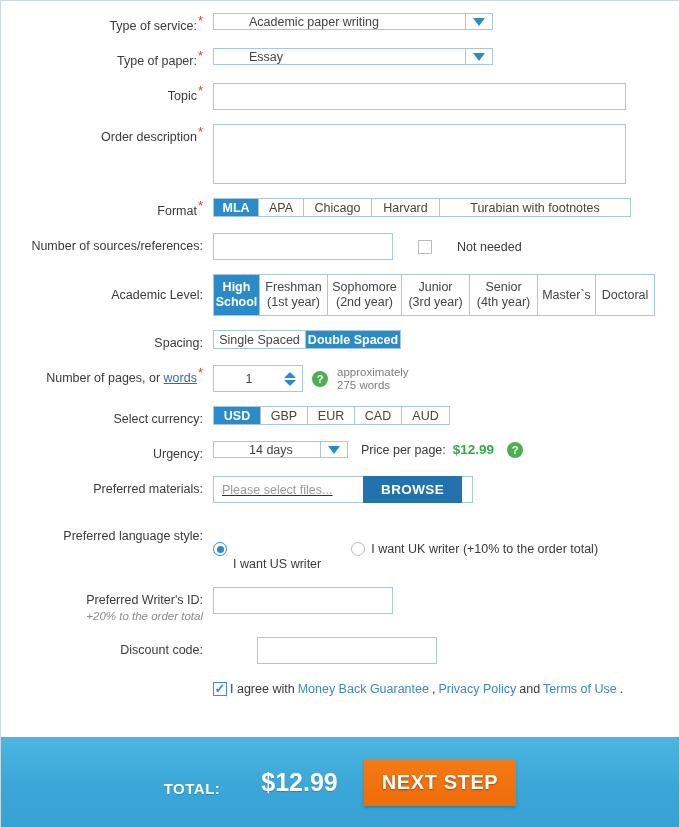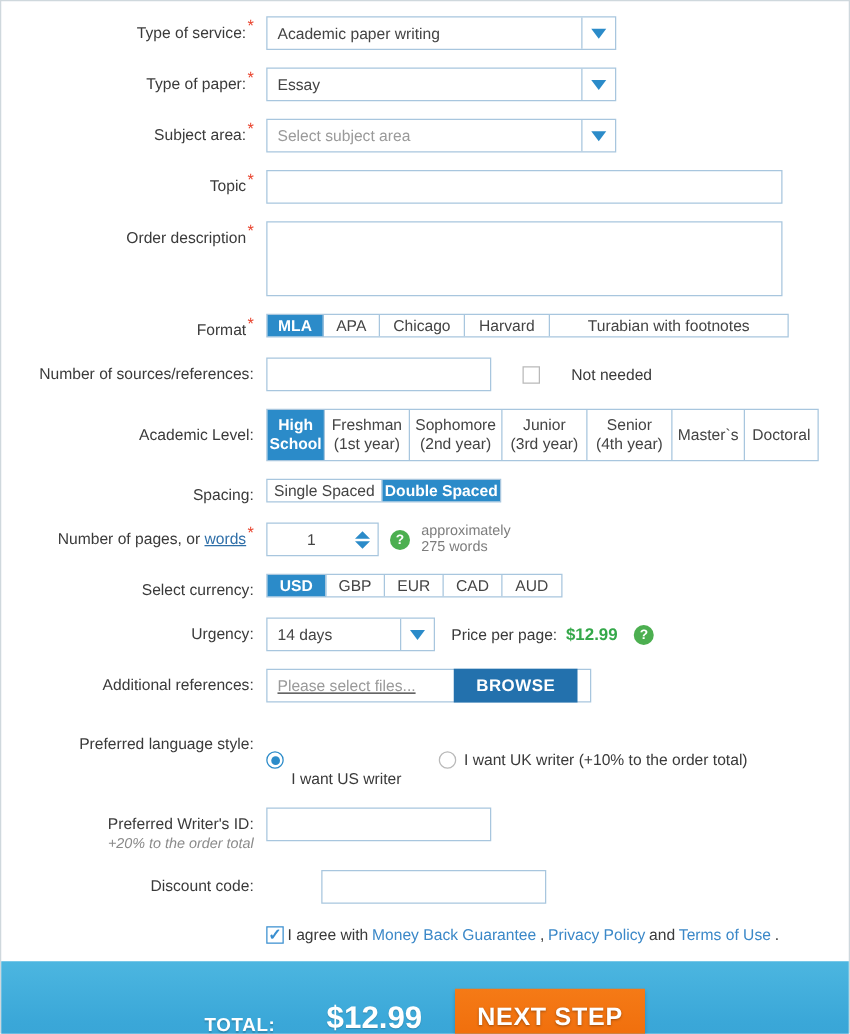--- a/index.html
+++ b/index.html
@@ -56,25 +56,26 @@
     color: #8a8a8a;
     line-height: 14px;
     margin-top: 1px;
   }
   .wordlink { color: #2f6fa8; text-decoration: underline; }
 
   
   .select {
     display: inline-flex;
     align-items: stretch;
-    height: 27px;
+    height: 17px;
     border: 1px solid #a8c6de;
     background: #ffffff;
     width: 280px;
     vertical-align: top;
+    padding-left: 27px;
   }
   .select.narrow { width: 135px; }
   .select .val {
     flex: 1 1 auto;
     display: flex; align-items: center;
     padding: 0 8px;
     font-size: 12.5px;
     color: #444;
     white-space: nowrap; overflow: hidden;
   }
@@ -333,33 +334,20 @@
       <div class="field-col">
         <div class="select">
           <div class="val">Essay</div>
           <div class="arrow">
               <span class="caret"></span>
             </div>
         </div>
       </div>
     </div>
 
-    <div class="row">
-      <div class="label-col">
-        <span>Subject area:</span><span class="req">*</span>
-      </div>
-      <div class="field-col">
-        <div class="select">
-          <div class="val placeholder">Select subject area</div>
-          <div class="arrow">
-              <span class="caret"></span>
-            </div>
-        </div>
-      </div>
-    </div>
 
     <div class="row">
       <div class="label-col">
         <span>Topic</span><span class="req">*</span>
       </div>
       <div class="field-col">
         <input class="tinput topic" type="text" value="" style="">
       </div>
     </div>
 
@@ -493,21 +481,21 @@
             </div>
         </div>
         <span style="font-size:12.5px;color:#3a3a3a;">Price per page:</span>
         <span style="font-size:13.5px;color:#35a84a;font-weight:bold;margin-left:-6px;">$12.99</span>
         <span class="help">?</span>
       </div>
     </div>
 
     <div class="row">
       <div class="label-col">
-        <span>Additional references:</span>
+        <span>Preferred materials:</span>
       </div>
       <div class="field-col">
         <div class="file-wrap">
           <div class="file-input">Please select files...</div>
           <button class="browse">BROWSE</button>
         </div>
       </div>
     </div>
 
     <div class="row" style="margin-top:20px;">

